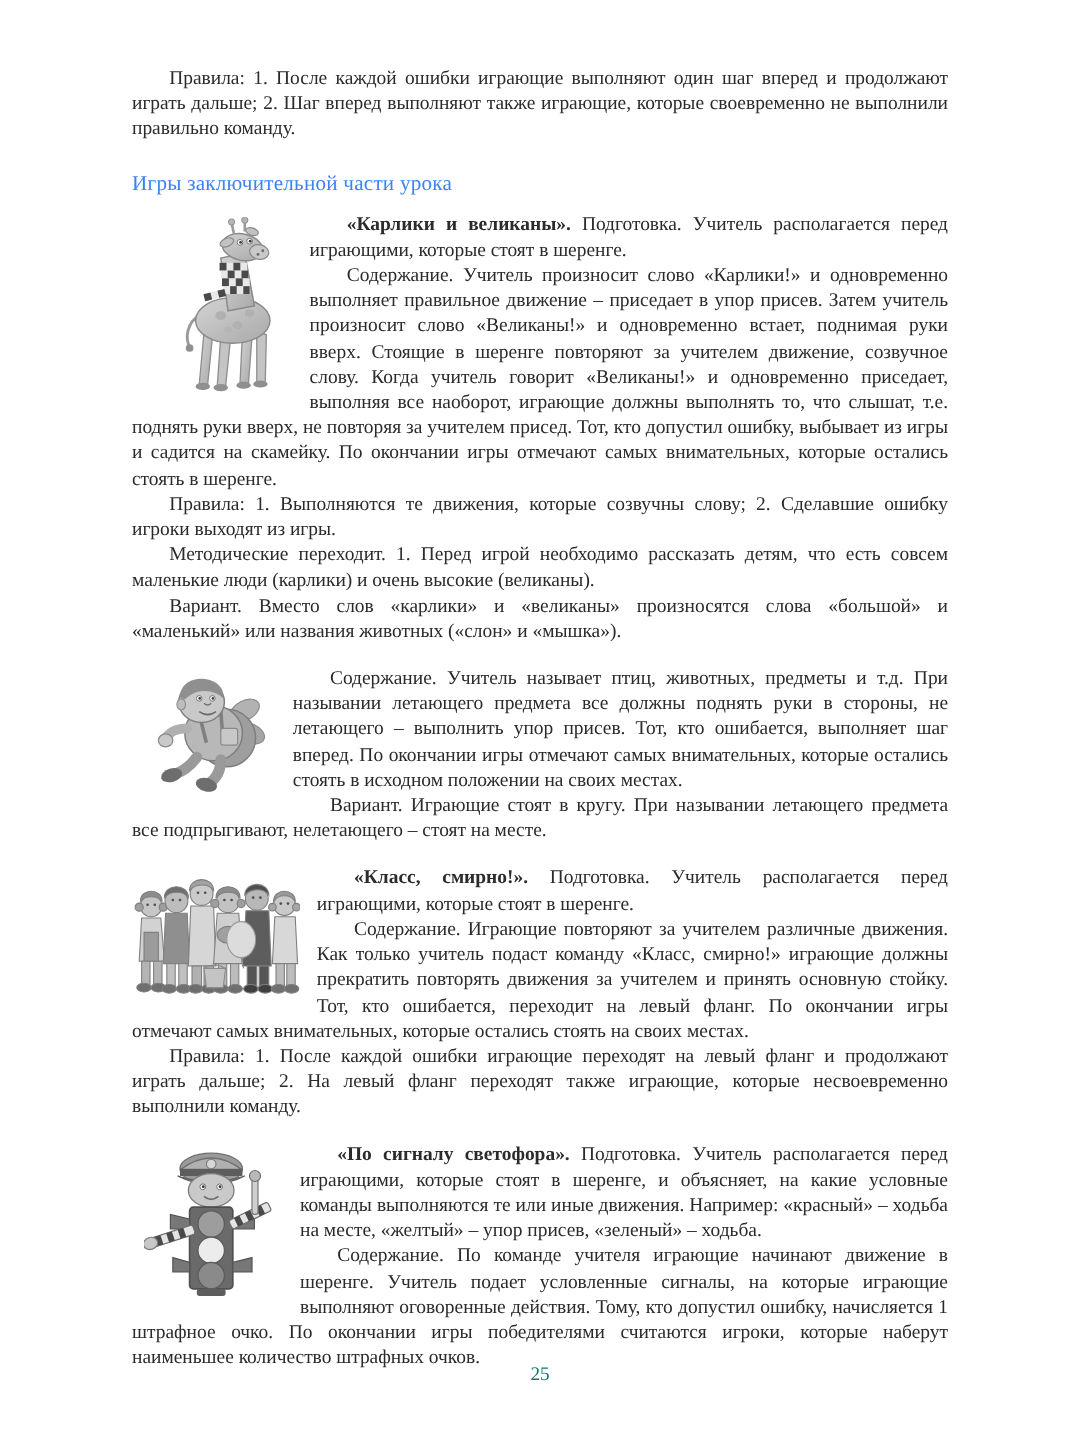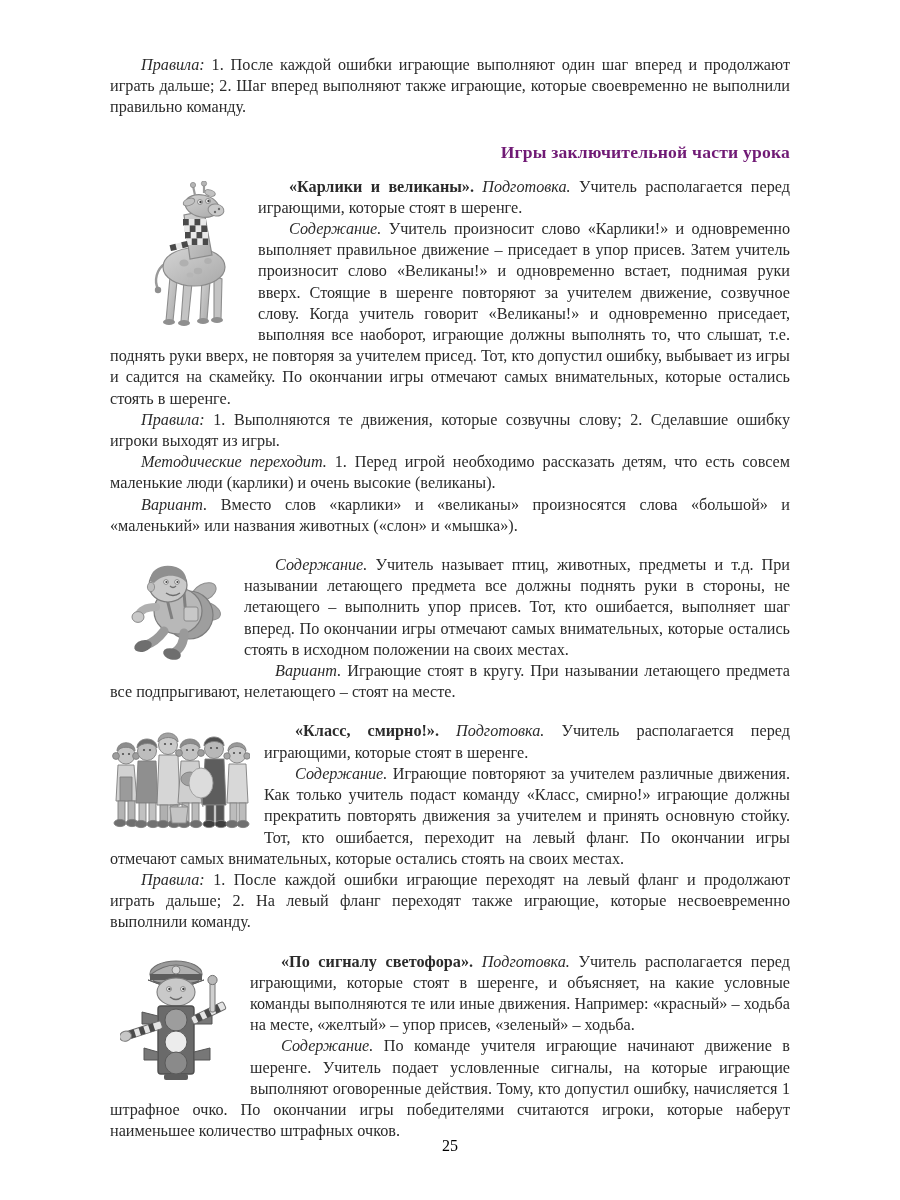--- a/index.html
+++ b/index.html
@@ -34,29 +34,29 @@
     text-align: justify;
     text-justify: inter-word;
     font-size: 16.2px;
     line-height: 21.2px;
     text-indent: 31px;
     hyphens: manual;
   }
 
   h2.section-heading {
     margin: 22px 0 14px 0;
-    text-align: right;
+    text-align: left;
     font-size: 17.6px;
     line-height: 22px;
-    font-weight: bold;
+    font-weight: normal;
     letter-spacing: 0.2px;
-    color: #701a75;
-  }
-
-  .em-i { font-style: italic; }
+    color: #3b82f6;
+  }
+
+  .em-i { }
   .em-bi { font-weight: bold; }
 
   
   .illus {
     float: left;
     position: relative;
     margin: 0 14px 2px 0;
     shape-margin: 6px;
   }
   .illus svg { display: block; }
@@ -72,21 +72,21 @@
   .gap-m { height: 18px; }
 
   .page-number {
     position: absolute;
     left: 0;
     top: 1136px;
     width: 900px;
     text-align: center;
     font-size: 16px;
     line-height: 20px;
-    color: #000000;
+    color: #0f766e;
   }
 </style>
 </head>
 <body>
 
 <div class="page">
   <div class="content">
 
     <p class="para"><span class="em-i">Правила:</span><span> 1. После каждой ошибки играющие выполняют один шаг вперед и продолжают играть дальше; 2. Шаг вперед выполняют также играющие, которые своевременно не выполнили правильно команду.</span></p>
 

